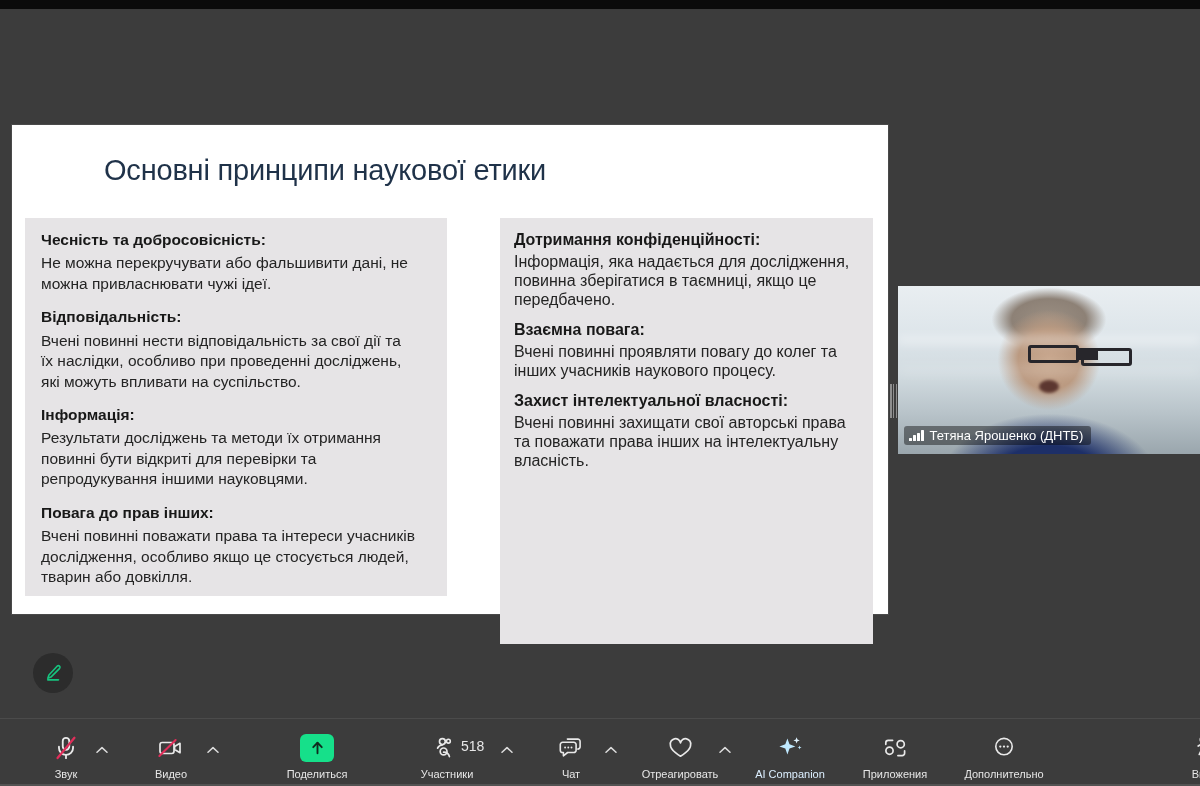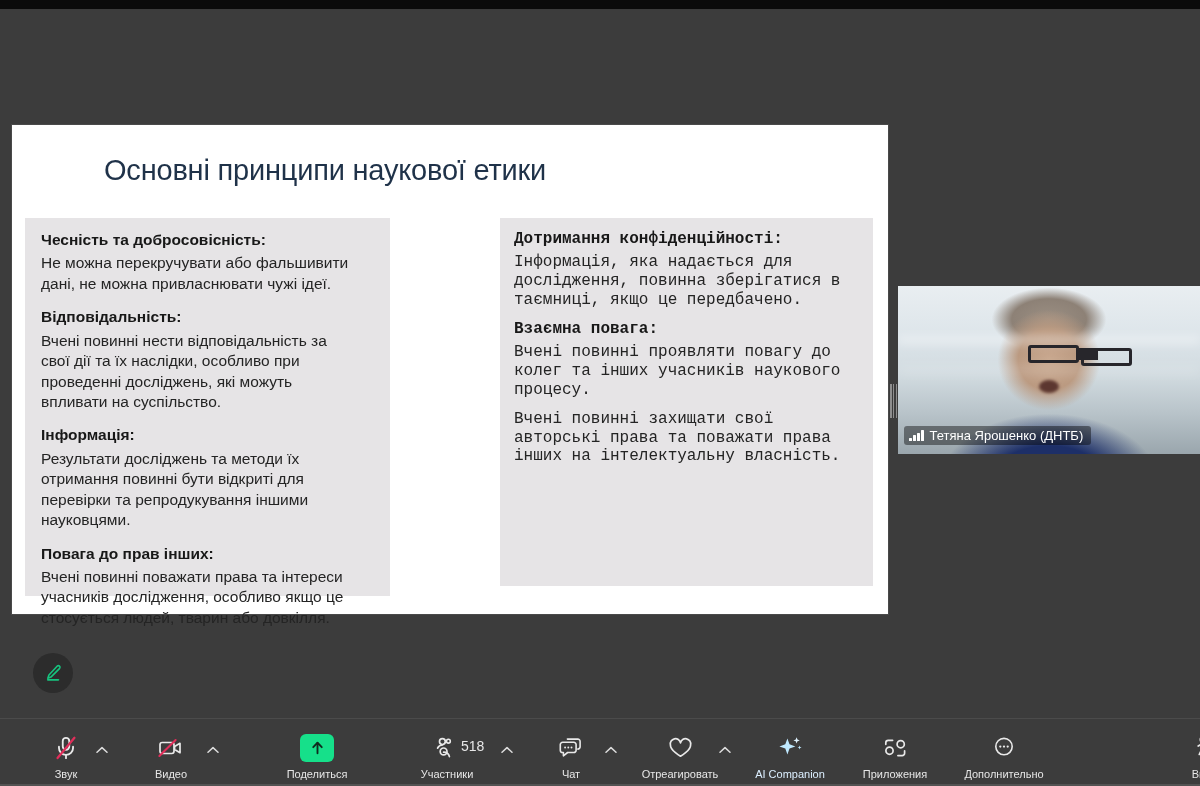--- a/index.html
+++ b/index.html
@@ -56,31 +56,30 @@
   }
 
   .col {
     position: absolute;
     background: #e6e4e6;
     box-sizing: border-box;
   }
   .col-left {
     left: 13px;
     top: 93px;
-    width: 365px;
+    width: 422px;
     height: 378px;
     padding: 12px 32px 10px 16px;
   }
   .col-right {
     left: 488px;
     top: 93px;
     width: 373px;
-    height: 368px;
+    height: 426px;
     padding: 12px 14px 10px 14px;
-    font-family: Liberation Mono, monospace;
   }
 
   .blk { margin: 0 0 9px 0; }
   .blk:last-child { margin-bottom: 0; }
 
   .hd {
     font-weight: bold;
     color: #181818;
     margin: 0 0 4px 0;
   }
@@ -313,20 +312,21 @@
     <div class="col col-right">
       <div class="blk">
         <p class="hd">Дотримання конфіденційності:</p>
         <p class="bd">Інформація, яка надається для дослідження, повинна зберігатися в таємниці, якщо це передбачено.</p>
       </div>
       <div class="blk">
         <p class="hd">Взаємна повага:</p>
         <p class="bd">Вчені повинні проявляти повагу до колег та інших учасників наукового процесу.</p>
       </div>
       <div class="blk">
+        <p class="hd">Захист інтелектуальної власності:</p>
         <p class="bd">Вчені повинні захищати свої авторські права та поважати права інших на інтелектуальну власність.</p>
       </div>
     </div>
   </div>
 
   <div class="drag-handle">
     <span></span>
       <span></span>
       <span></span>
   </div>

